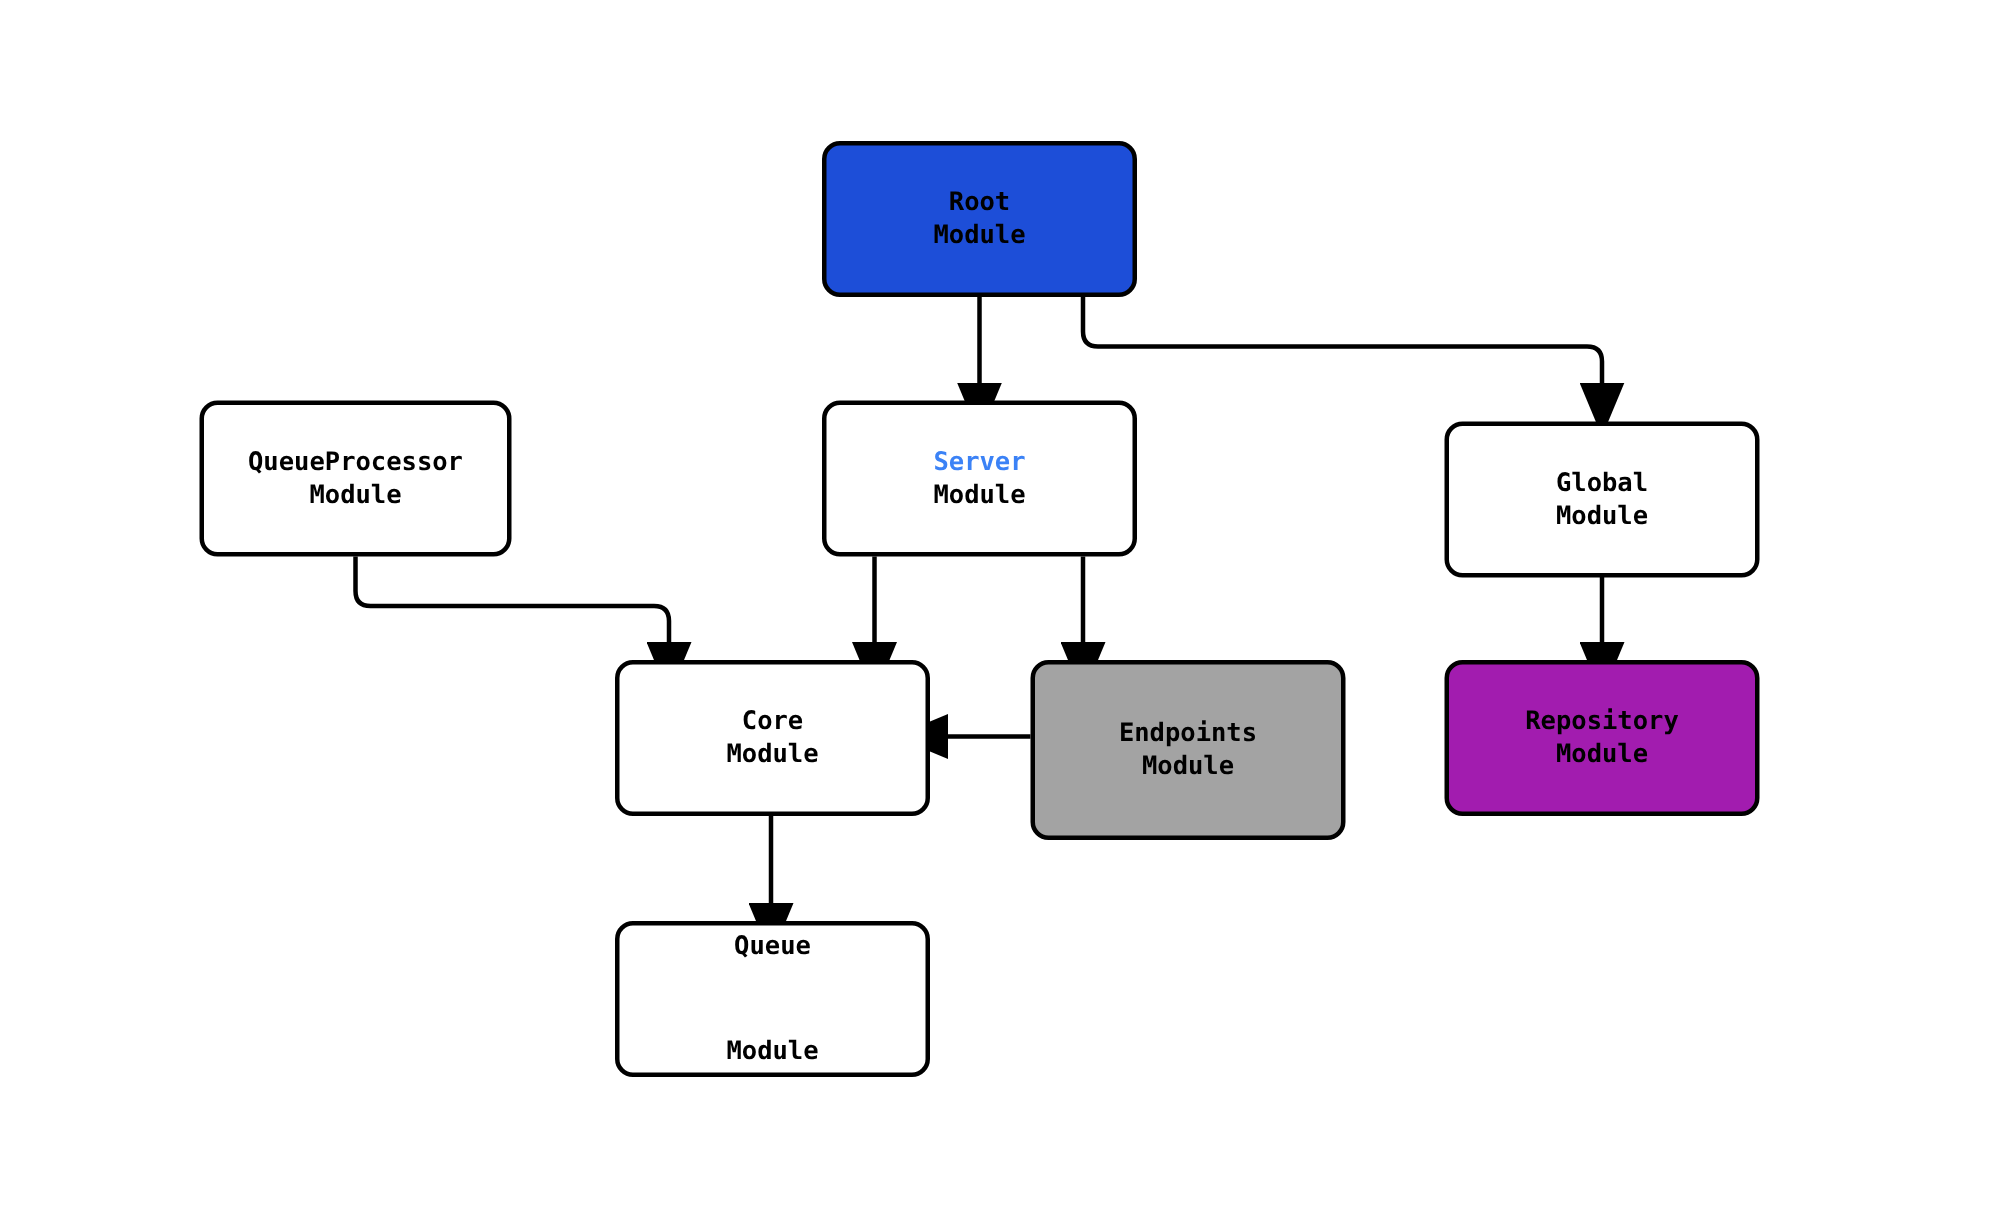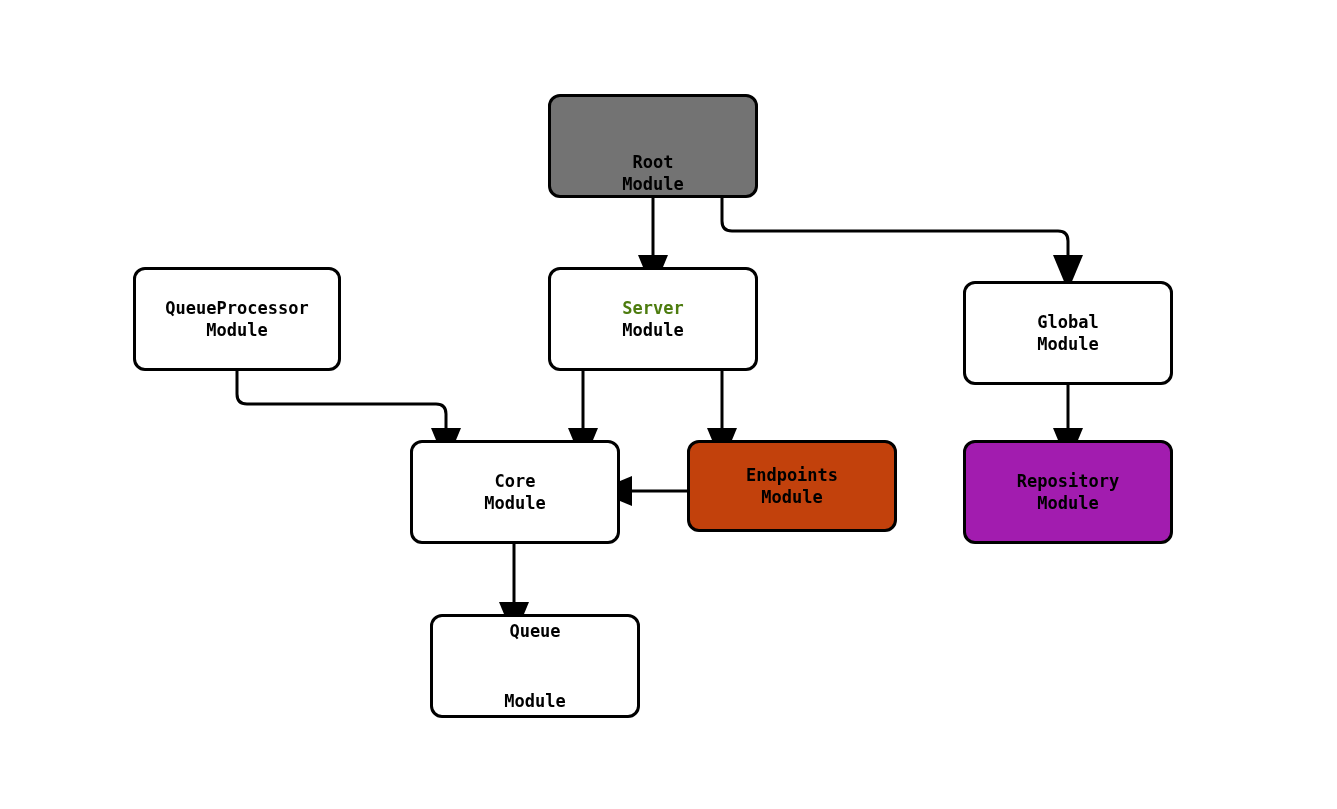--- a/index.html
+++ b/index.html
@@ -64,47 +64,47 @@
         <path d="M 237 371 L 237 394 Q 237 404 247 404 L 436 404 Q 446 404 446 414 L 446 431" fill="none" stroke="#000000" stroke-width="3" stroke-linecap="butt" stroke-linejoin="round" marker-end="url(#arrow-down)"></path>
         <path d="M 583 371 L 583 431" fill="none" stroke="#000000" stroke-width="3" stroke-linecap="butt" stroke-linejoin="round" marker-end="url(#arrow-down)"></path>
         <path d="M 722 371 L 722 431" fill="none" stroke="#000000" stroke-width="3" stroke-linecap="butt" stroke-linejoin="round" marker-end="url(#arrow-down)"></path>
         <path d="M 1068 371 L 1068 431" fill="none" stroke="#000000" stroke-width="3" stroke-linecap="butt" stroke-linejoin="round" marker-end="url(#arrow-down)"></path>
         <path d="M 687 491 L 629 491" fill="none" stroke="#000000" stroke-width="3" stroke-linecap="butt" stroke-linejoin="round" marker-end="url(#arrow-down)"></path>
         <path d="M 514 544 L 514 605" fill="none" stroke="#000000" stroke-width="3" stroke-linecap="butt" stroke-linejoin="round" marker-end="url(#arrow-down)"></path>
       </g>
   </svg>
 
   <div id="node-layer">
-      <div class="node" style="left: 548px; top: 94px; width: 210px; height: 104px; border-color: rgb(0, 0, 0); background: #737373; justify-content: flex-end;">
+      <div class="node" style="left: 548px; top: 94px; width: 210px; height: 104px; border-color: rgb(0, 0, 0); background: #1d4ed8;">
         <div class="node-label" style="color: rgb(0, 0, 0);">Root</div>
         <div class="node-label" style="color: rgb(0, 0, 0);">Module</div>
       </div>
       <div class="node" style="left: 133px; top: 267px; width: 208px; height: 104px; border-color: rgb(0, 0, 0); background: rgb(255, 255, 255);">
         <div class="node-label" style="color: rgb(0, 0, 0);">QueueProcessor</div>
         <div class="node-label" style="color: rgb(0, 0, 0);">Module</div>
       </div>
       <div class="node" style="left: 548px; top: 267px; width: 210px; height: 104px; border-color: rgb(0, 0, 0); background: rgb(255, 255, 255);">
-        <div class="node-label" style="color: #4d7c0f;">Server</div>
+        <div class="node-label" style="color: #3b82f6;">Server</div>
         <div class="node-label" style="color: rgb(0, 0, 0);">Module</div>
       </div>
       <div class="node" style="left: 963px; top: 281px; width: 210px; height: 104px; border-color: rgb(0, 0, 0); background: rgb(255, 255, 255);">
         <div class="node-label" style="color: rgb(0, 0, 0);">Global</div>
         <div class="node-label" style="color: rgb(0, 0, 0);">Module</div>
       </div>
       <div class="node" style="left: 410px; top: 440px; width: 210px; height: 104px; border-color: rgb(0, 0, 0); background: rgb(255, 255, 255);">
         <div class="node-label" style="color: rgb(0, 0, 0);">Core</div>
         <div class="node-label" style="color: rgb(0, 0, 0);">Module</div>
       </div>
-      <div class="node" style="left: 687px; top: 440px; width: 210px; height: 92px; border-color: rgb(0, 0, 0); background: #c2410c;">
+      <div class="node" style="left: 687px; top: 440px; width: 210px; height: 120px; border-color: rgb(0, 0, 0); background: #a3a3a3;">
         <div class="node-label" style="color: rgb(0, 0, 0);">Endpoints</div>
         <div class="node-label" style="color: rgb(0, 0, 0);">Module</div>
       </div>
       <div class="node" style="left: 963px; top: 440px; width: 210px; height: 104px; border-color: rgb(0, 0, 0); background: #a21caf;">
         <div class="node-label" style="color: rgb(0, 0, 0);">Repository</div>
         <div class="node-label" style="color: rgb(0, 0, 0);">Module</div>
       </div>
-      <div class="node" style="left: 430px; top: 614px; width: 210px; height: 104px; border-color: rgb(0, 0, 0); background: rgb(255, 255, 255); gap: 48px;">
+      <div class="node" style="left: 410px; top: 614px; width: 210px; height: 104px; border-color: rgb(0, 0, 0); background: rgb(255, 255, 255); gap: 48px;">
         <div class="node-label" style="color: rgb(0, 0, 0);">Queue</div>
         <div class="node-label" style="color: rgb(0, 0, 0);">Module</div>
       </div>
     </div>
 
 </div>
 
 </body></html>

